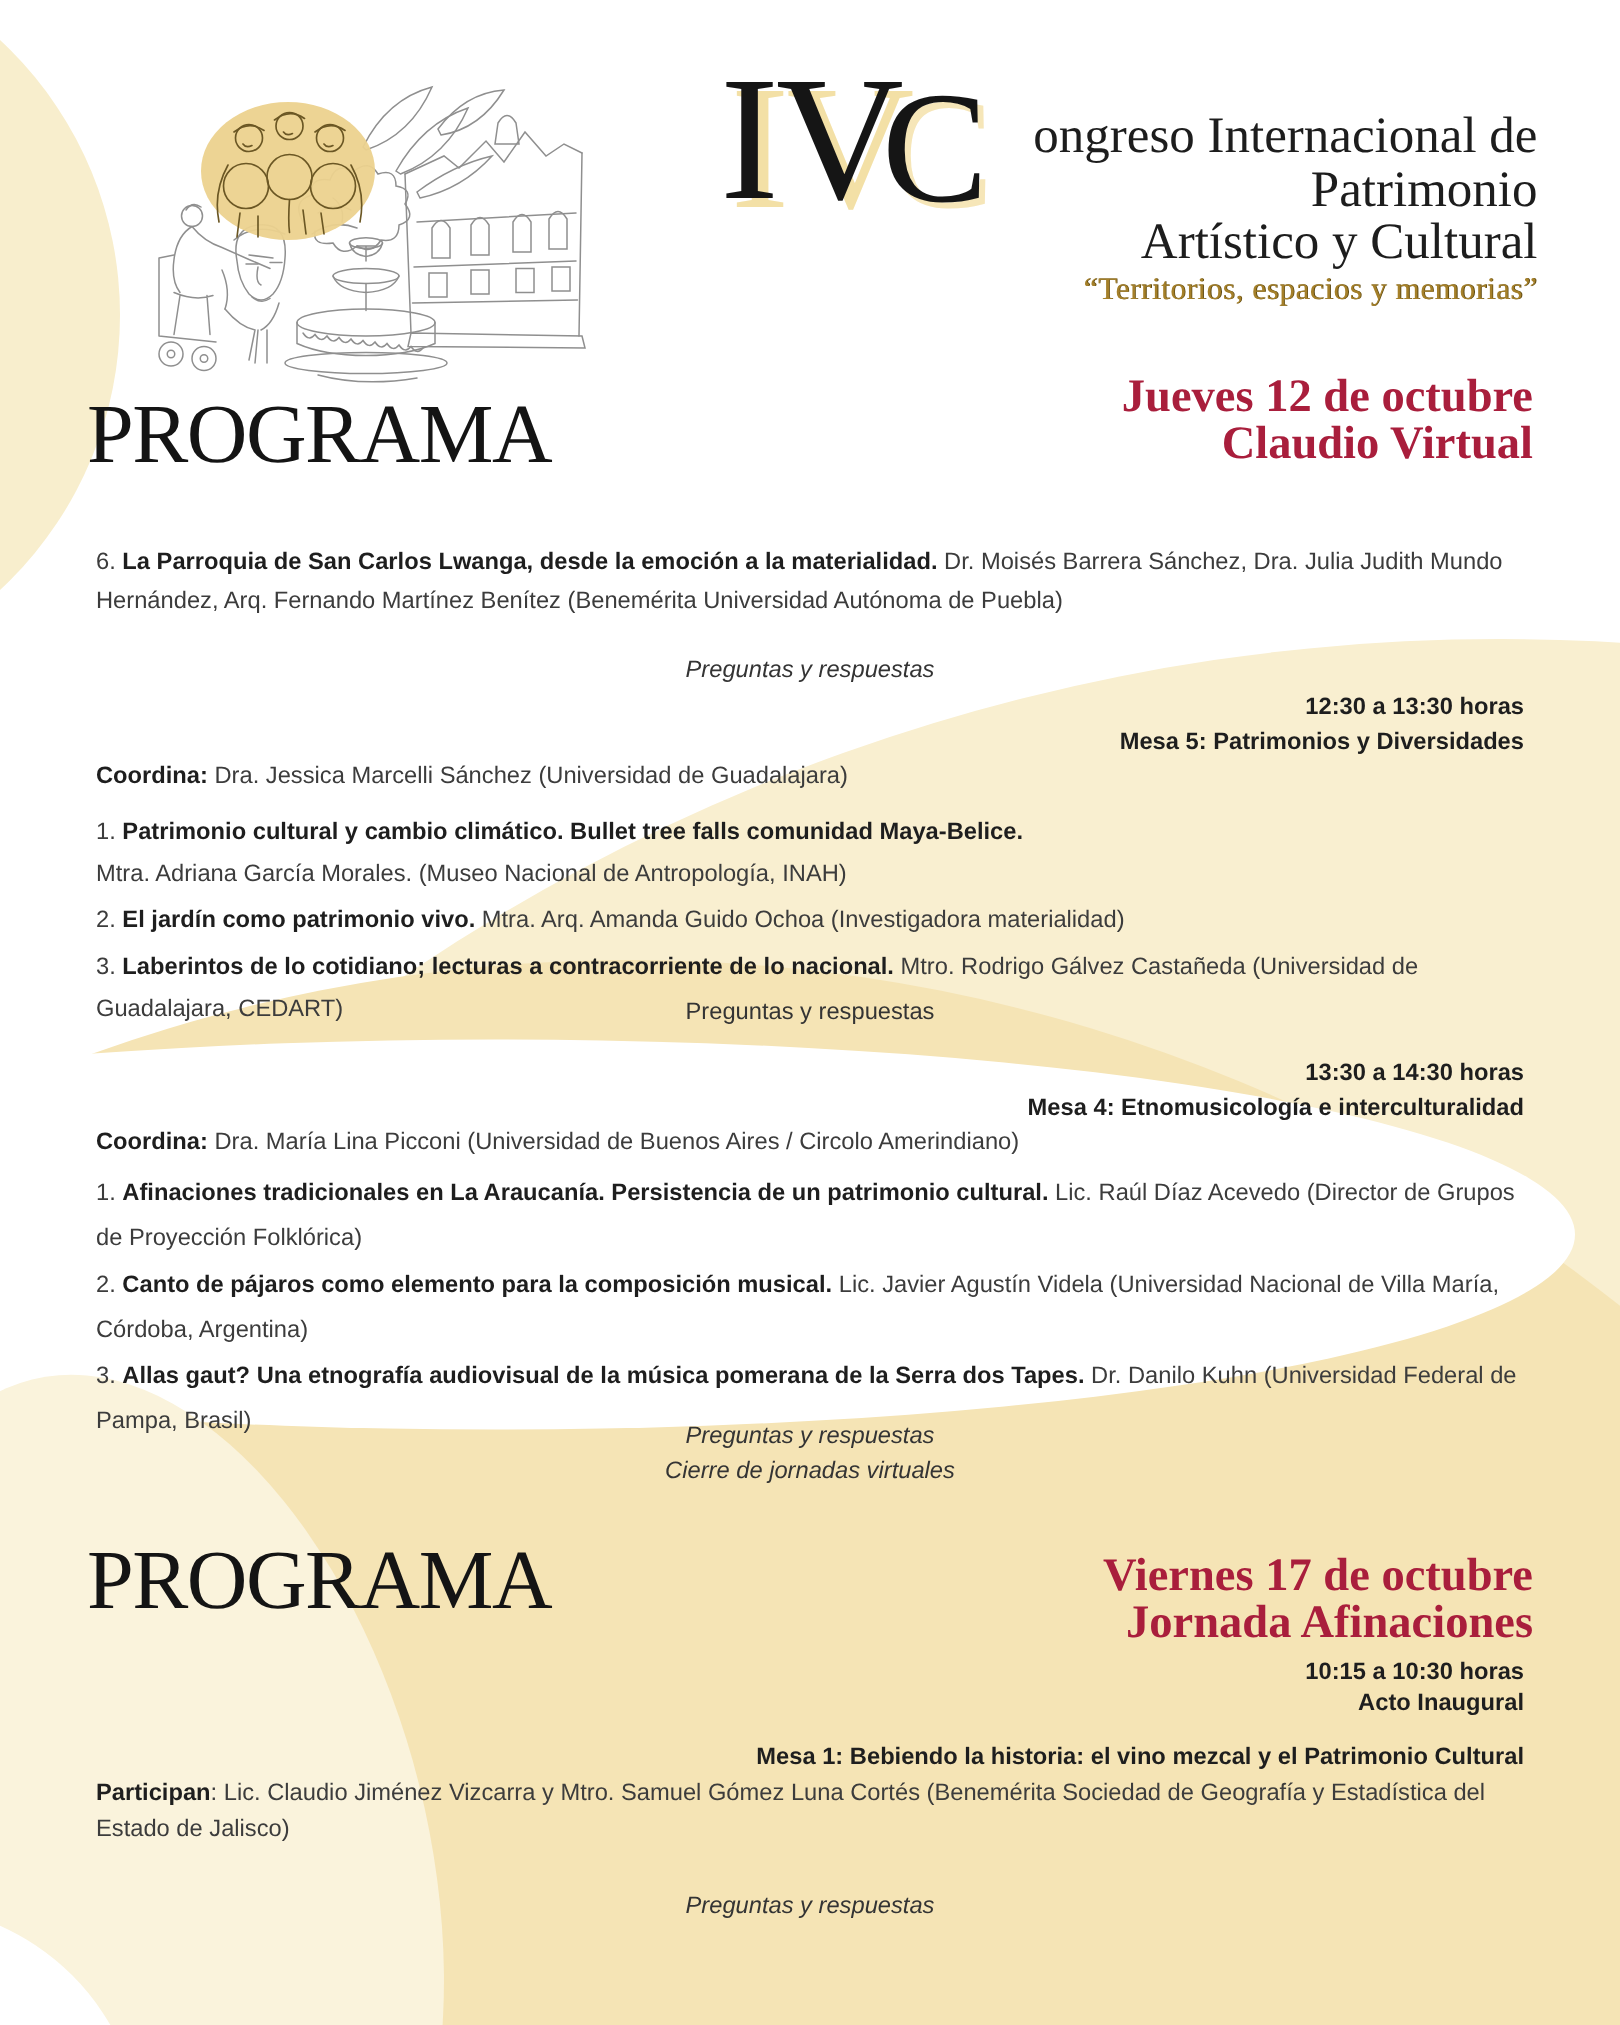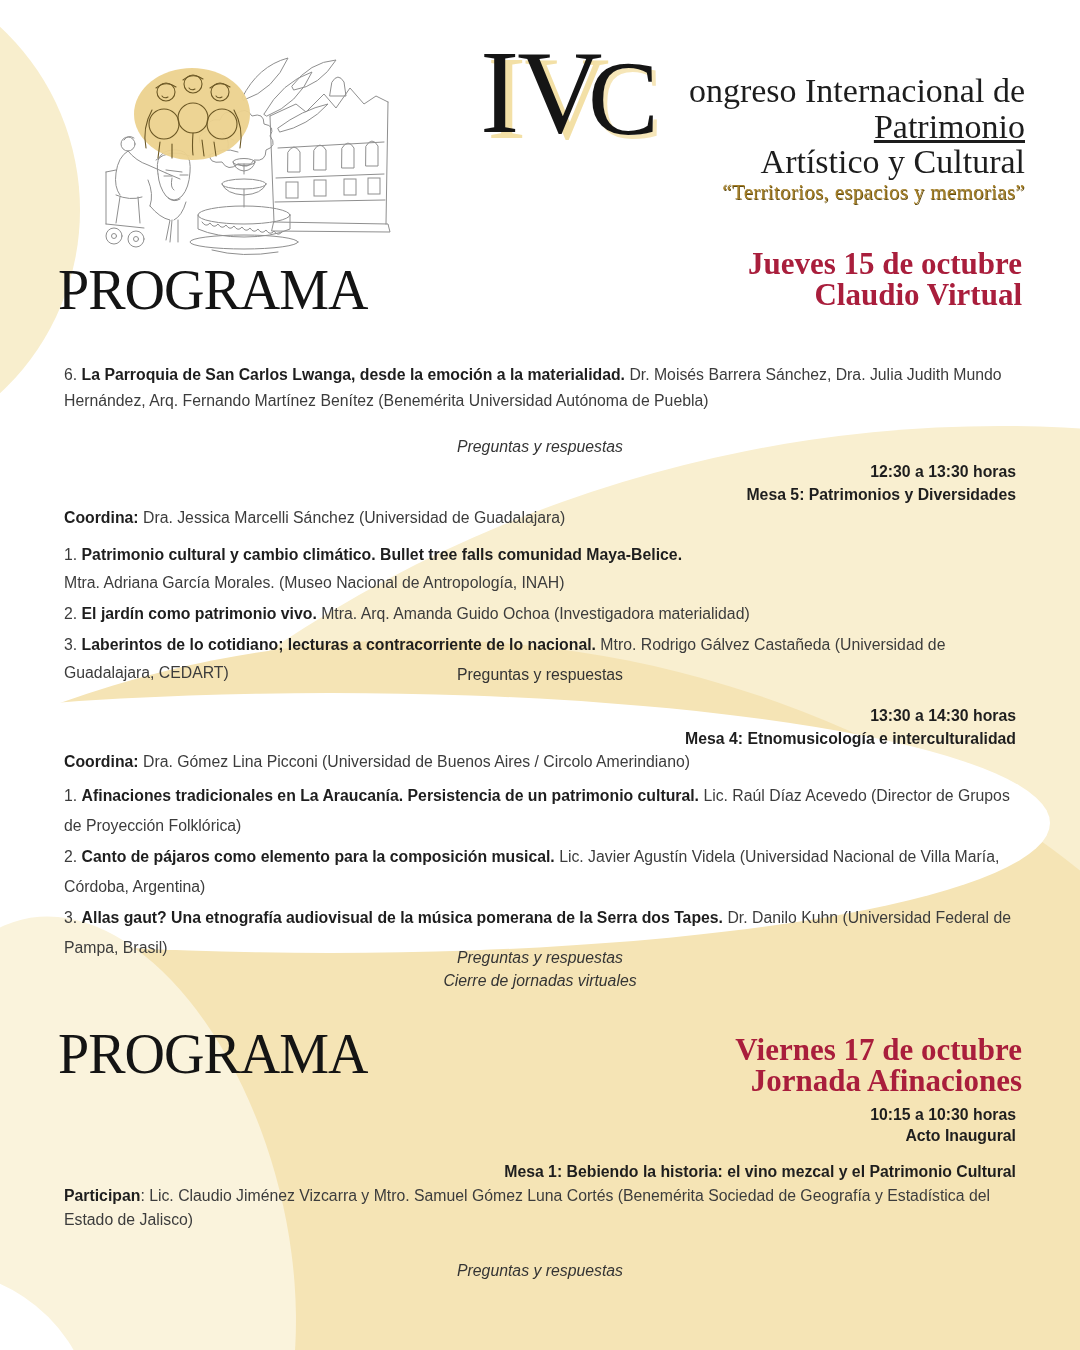--- a/index.html
+++ b/index.html
@@ -16,21 +16,21 @@
 
   .abs{position:absolute;}
   .serif{font-family:"Liberation Serif","DejaVu Serif",serif;}
 
   
   .roman{left:480px;top:34px;font-size:118px;line-height:1;color:#151515;
          text-shadow:7px 6px 0 #f3e0a6;letter-spacing:-2px;}
   .dropcap{left:588px;top:46px;font-size:106px;line-height:1;color:#151515;
            text-shadow:4px 4px 0 #f6e6b8;}
   .title-line{right:55px;text-align:center;font-size:34px;line-height:1;color:#1d1d1d;}
-  .t1{top:74px;} .t2{top:110px;text-decoration:underline;} .t3{top:145px;}
+  .t1{top:74px;} .t2{top:110px;} .t3{top:145px;}
   .subtitle{right:55px;top:180px;text-align:left;font-size:21px;color:#a5802a;
             text-shadow:0.6px 0.6px 0 #5f4a12;letter-spacing:0.3px;}
 
   .programa{left:58px;font-size:56px;letter-spacing:-1px;color:#141414;line-height:1;}
   .programa.first{top:262px;} .programa.second{top:1026px;}
 
   .dayhead{right:58px;text-align:right;font-size:31px;font-weight:bold;line-height:31px;color:#a91e3c;}
   .dayhead.jueves{top:248px;} .dayhead.viernes{top:1034px;}
 
   
@@ -130,21 +130,21 @@
 
 <div class="abs serif roman">IV</div>
 <div class="abs serif dropcap">C</div>
 <div class="abs serif title-line t1">ongreso Internacional de</div>
 <div class="abs serif title-line t2">Patrimonio</div>
 <div class="abs serif title-line t3">Artístico y Cultural</div>
 <div class="abs serif subtitle">“Territorios, espacios y memorias”</div>
 
 <div class="abs serif programa first">PROGRAMA</div>
 <div class="abs serif dayhead jueves">
-  <span>Jueves 15 de octubre</span><br>
+  <span>Jueves 12 de octubre</span><br>
   <span>Claudio Virtual</span>
 </div>
 
 <div class="abs blk" style="top:362px;">
   <p>
     <span class="num">6. </span><b>La Parroquia de San Carlos Lwanga, desde la emoción a la materialidad.</b><span> Dr. Moisés Barrera Sánchez, Dra. Julia Judith Mundo Hernández, Arq. Fernando Martínez Benítez (Benemérita Universidad Autónoma de Puebla)</span>
   </p>
 </div>
 
 <div class="abs blk centered qa" style="top:434px;">Preguntas y respuestas</div>
@@ -166,21 +166,21 @@
   <p>
     <span class="num">3. </span><b>Laberintos de lo cotidiano; lecturas a contracorriente de lo nacional.</b><span> Mtro. Rodrigo Gálvez Castañeda (Universidad de Guadalajara, CEDART)</span>
   </p>
 </div>
 
 <div class="abs blk centered qa-upright" style="top:662px;">Preguntas y respuestas</div>
 
 <div class="abs blk slot" style="top:704px;">
   <p class="time">13:30 a 14:30 horas</p>
   <p class="mtitle">Mesa 4: Etnomusicología e interculturalidad</p>
-  <p><b>Coordina:</b><span> Dra. Gómez Lina Picconi (Universidad de Buenos Aires / Circolo Amerindiano)</span></p>
+  <p><b>Coordina:</b><span> Dra. María Lina Picconi (Universidad de Buenos Aires / Circolo Amerindiano)</span></p>
 </div>
 
 <div class="abs blk list2" style="top:781px;">
   <p>
     <span class="num">1. </span><b>Afinaciones tradicionales en La Araucanía. Persistencia de un patrimonio cultural.</b><span> Lic. Raúl Díaz Acevedo (Director de Grupos de Proyección Folklórica)</span>
   </p>
   <p>
     <span class="num">2. </span><b>Canto de pájaros como elemento para la composición musical.</b><span> Lic. Javier Agustín Videla (Universidad Nacional de Villa María, Córdoba, Argentina)</span>
   </p>
   <p>

